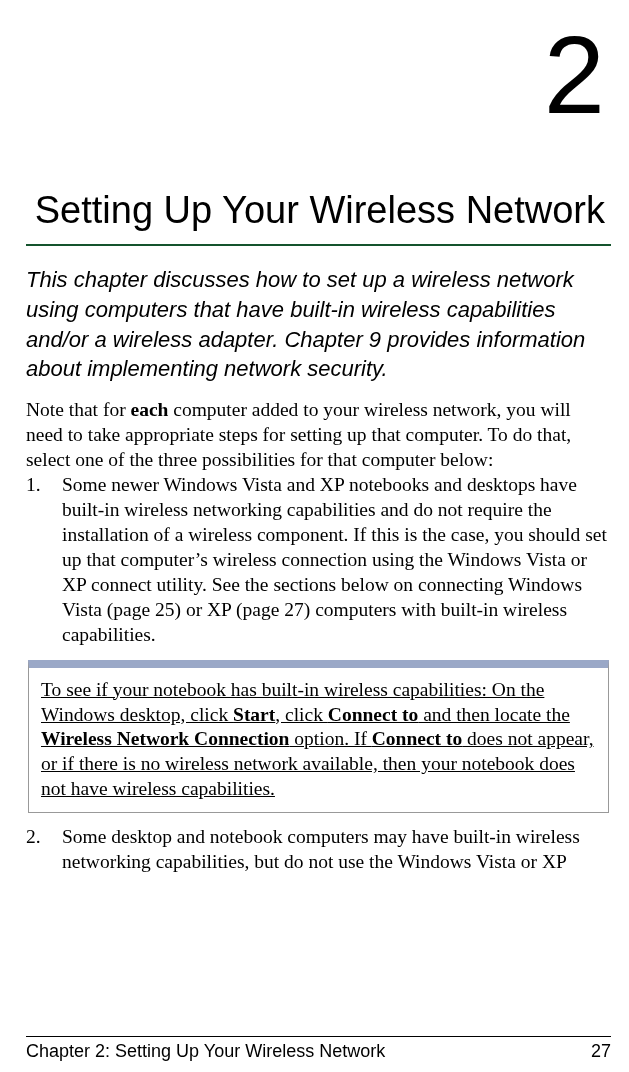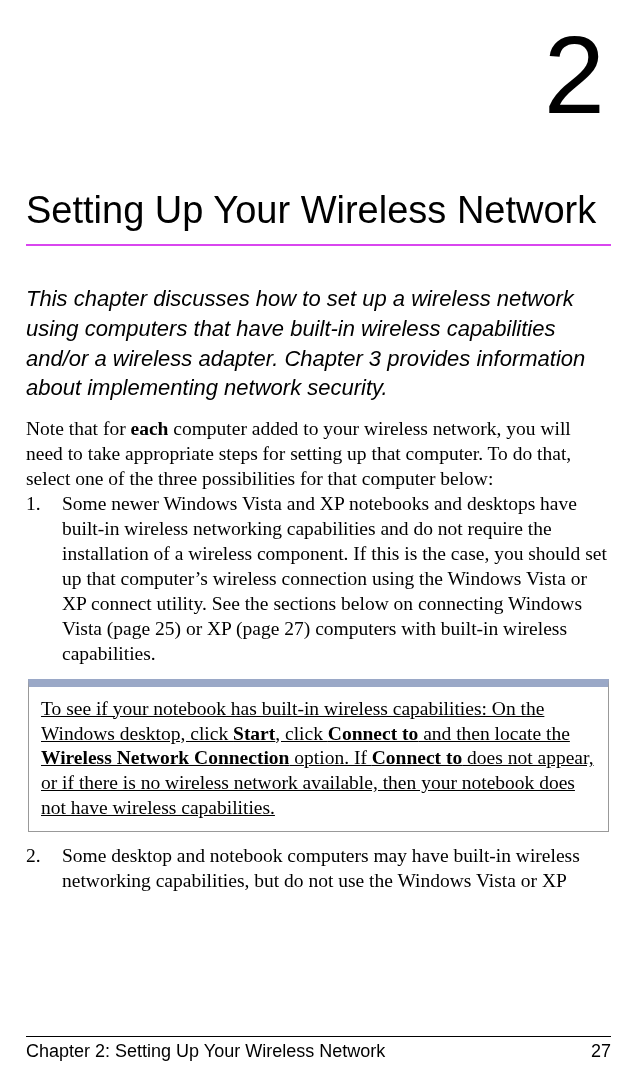--- a/index.html
+++ b/index.html
@@ -22,26 +22,26 @@
       font-weight: 400;
       text-align: right;
       line-height: 1;
       margin-bottom: 55px;
       padding-right: 6px;
     }
     .chapter-title {
       font-family: 'Segoe UI', 'Lucida Sans', Arial, sans-serif;
       font-size: 38px;
       font-weight: 400;
-      text-align: left;
+      text-align: right;
       line-height: 1.35;
       padding-right: 6px;
       padding-bottom: 8px;
-      border-bottom: 2px solid #d946ef;
-      margin-bottom: 38px;
+      border-bottom: 2px solid #14532d;
+      margin-bottom: 19px;
     }
     .intro {
       font-family: 'Segoe UI', 'Lucida Sans', Arial, sans-serif;
       font-style: italic;
       font-size: 22px;
       line-height: 1.35;
       margin-bottom: 14px;
     }
     .note {
       font-family: Georgia, 'Times New Roman', serif;
@@ -104,21 +104,21 @@
       font-size: 18px;
     }
   </style>
 </head>
 <body>
 
 <div class="chapter-number">2</div>
 
 <div class="chapter-title">Setting Up Your Wireless Network</div>
 
-<p class="intro">This chapter discusses how to set up a wireless network using computers that have built-in wireless capabilities and/or a wireless adapter. Chapter 3 provides information about implementing network security.</p>
+<p class="intro">This chapter discusses how to set up a wireless network using computers that have built-in wireless capabilities and/or a wireless adapter. Chapter 9 provides information about implementing network security.</p>
 
 <p class="note">
   <span>Note that for </span><span class="bold">each</span><span> computer added to your wireless network, you will need to take appropriate steps for setting up that computer. To do that, select one of the three possibilities for that computer below:</span>
 </p>
 
 <ol class="main-list">
   <li>
     <span class="num">1.</span>
     <span class="li-body">Some newer Windows Vista and XP notebooks and desktops have built-in wireless networking capabilities and do not require the installation of a wireless component. If this is the case, you should set up that computer’s wireless connection using the Windows Vista or XP connect utility. See the sections below on connecting Windows Vista (page 25) or XP (page 27) computers with built-in wireless capabilities.</span>
   </li>

